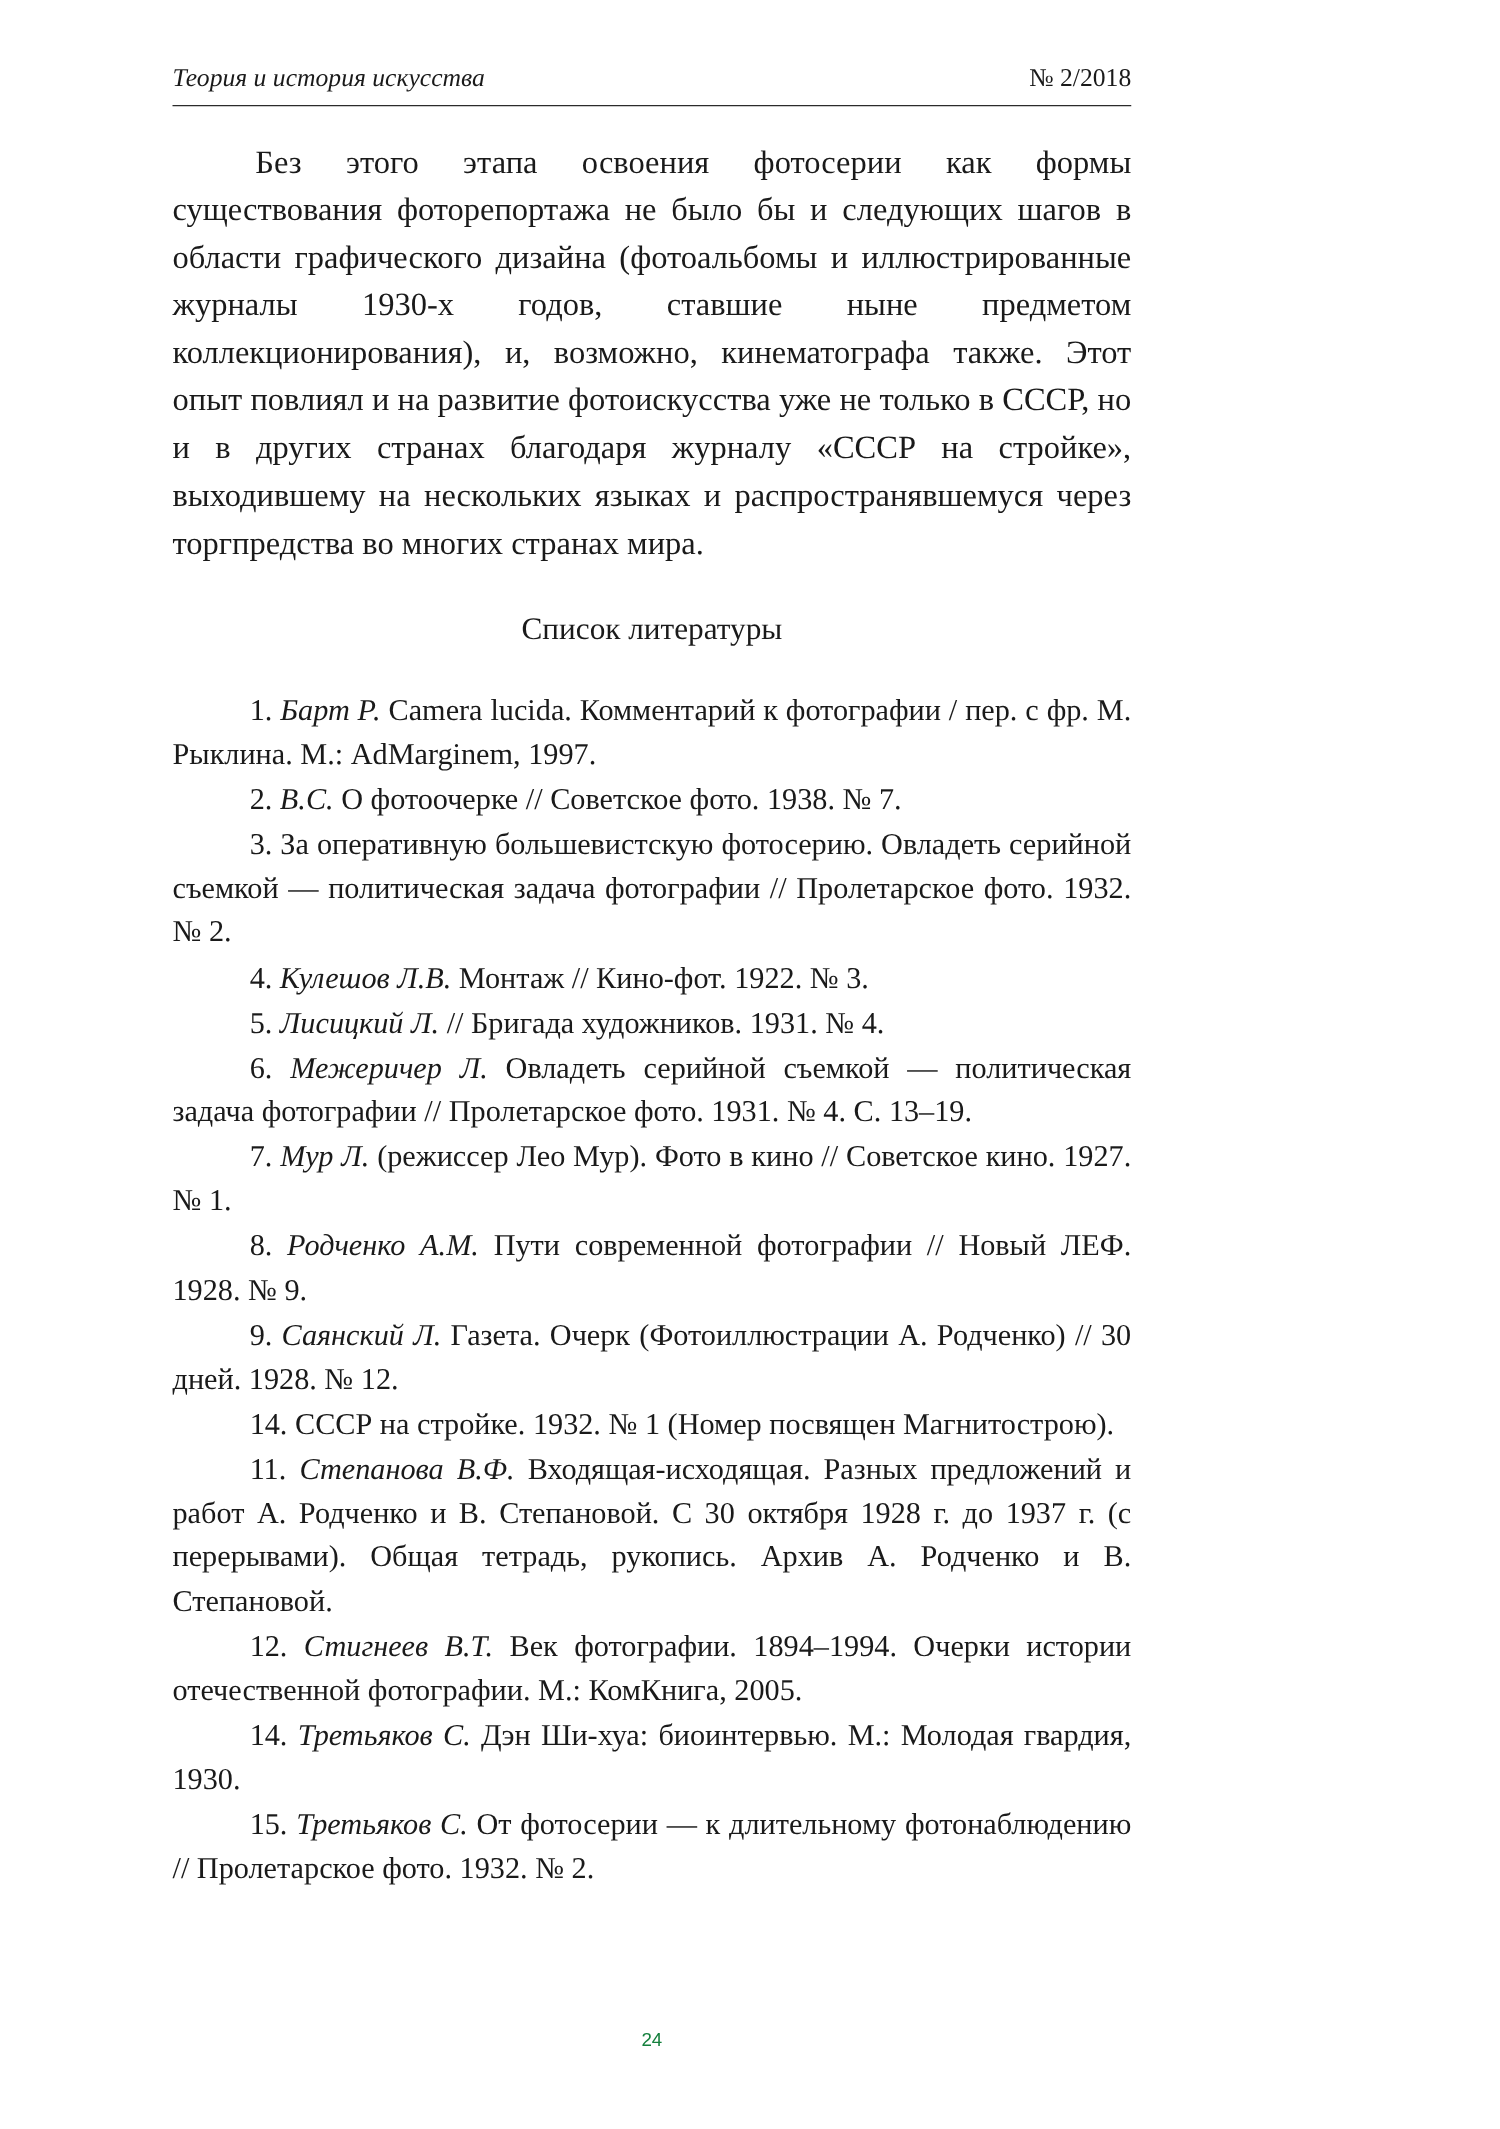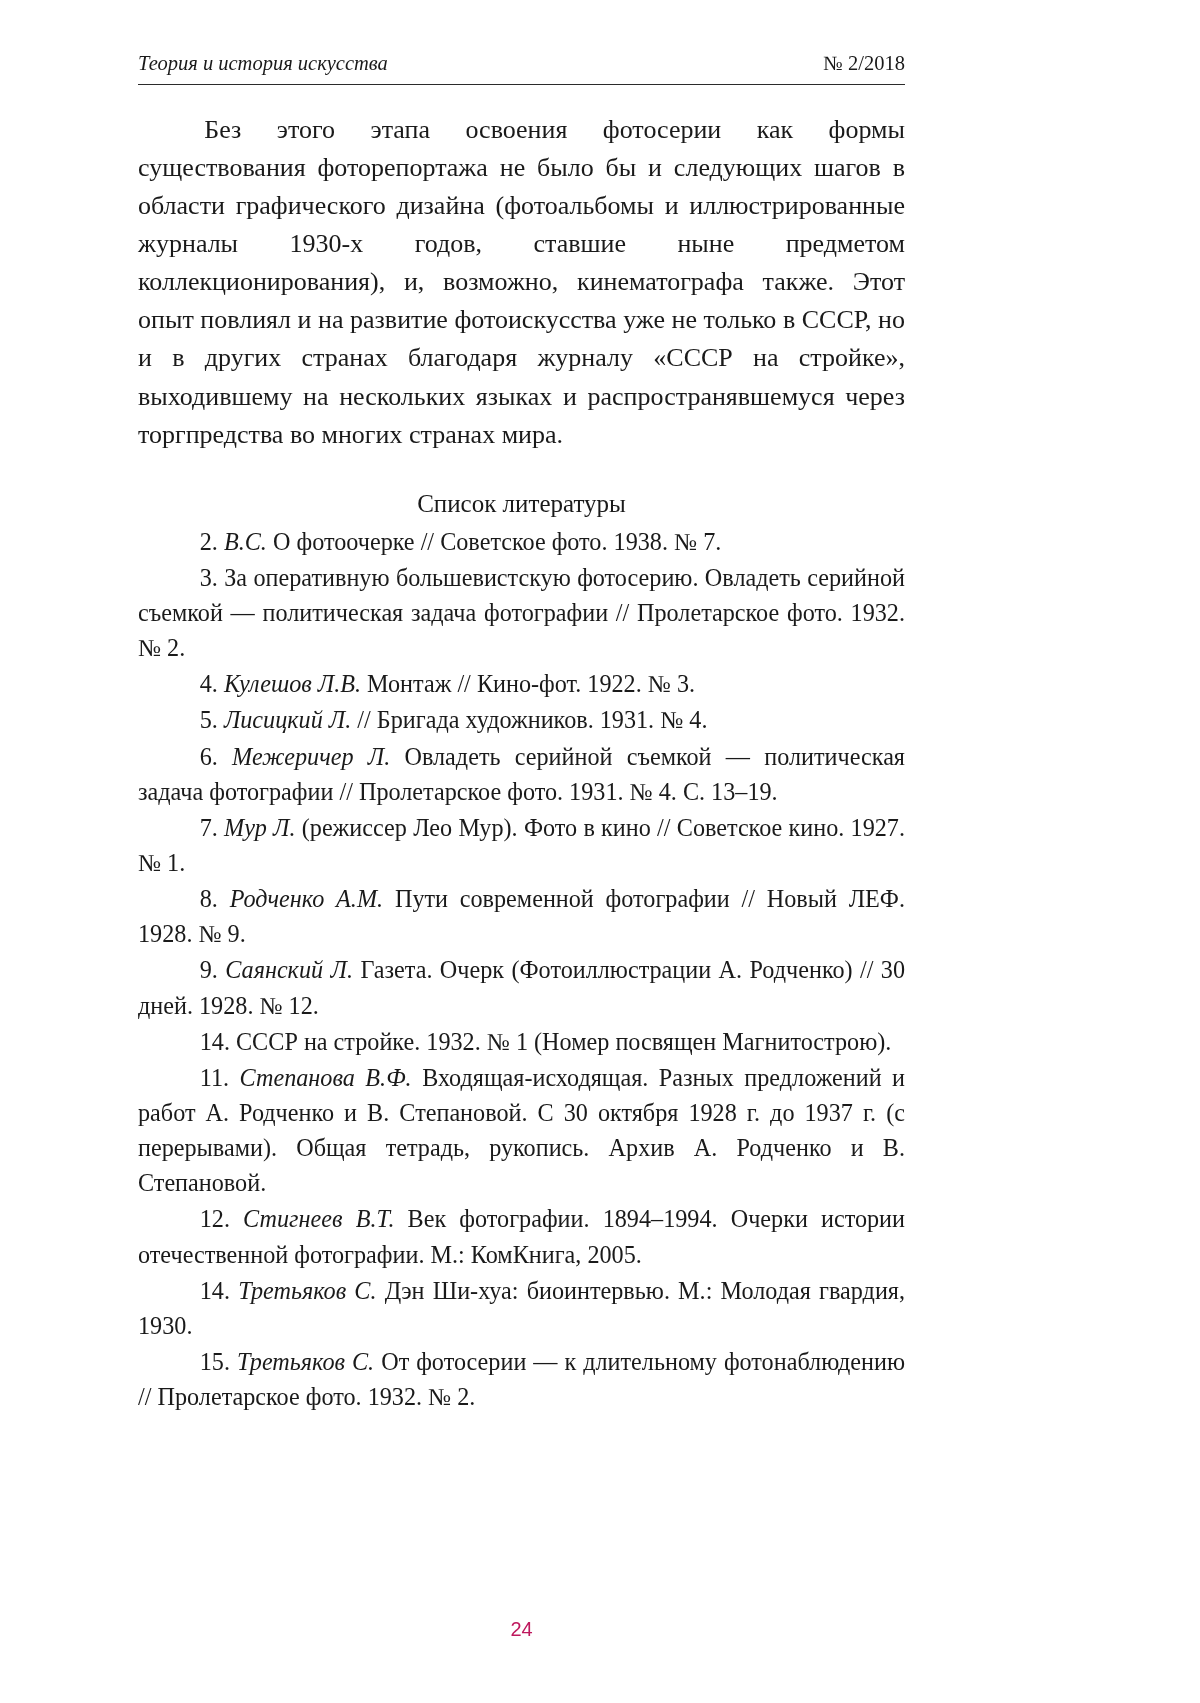--- a/index.html
+++ b/index.html
@@ -41,21 +41,21 @@
     text-align: justify;
     text-justify: inter-word;
     hyphens: manual;
   }
   .body-text p {
     margin: 0;
     text-indent: 2.55em;
   }
   .section-title {
     margin-top: 36px;
-    margin-bottom: 6px;
+    margin-bottom: 33px;
     text-align: center;
     font-size: 25px;
   }
   .ref-list {
     font-size: 24.2px;
     line-height: 1.452;
     text-align: justify;
     text-justify: inter-word;
   }
   .ref-list p {
@@ -64,42 +64,43 @@
   }
   .ref-list i {
     font-style: italic;
   }
   .pagenum {
     position: absolute;
     left: 0;
     right: 0;
     bottom: 62px;
     text-align: center;
-    font-size: 20px;
+    font-size: 15px;
     font-family: "Liberation Sans", sans-serif;
-    color: #be185d;
+    color: #15803d;
   }
 </style>
 </head>
 <body>
 
 <div class="page">
 
   <div class="runhead">
     <span class="left">Теория и история искусства</span>
     <span class="right">№ 2/2018</span>
   </div>
 
   <div class="body-text">
     <p>Без этого этапа освоения фотосерии как формы существования фоторепортажа не было бы и следующих шагов в области графического дизайна (фотоальбомы и иллюстрированные журналы 1930-х годов, ставшие ныне предметом коллекционирования), и, возможно, кинематографа также. Этот опыт повлиял и на развитие фотоискусства уже не только в СССР, но и в других странах благодаря журналу «СССР на стройке», выходившему на нескольких языках и распространявшемуся через торгпредства во многих странах мира.</p>
   </div>
 
   <div class="section-title">Список литературы</div>
 
   <div class="ref-list" id="ref-list">
+      <p><span>1.</span> <i>Барт Р.</i><span> Camera lucida. Комментарий к фотографии / пер. с фр. М. Рыклина. М.: AdMarginem, 1997.</span></p>
       <p><span>2.</span> <i>В.С.</i><span> О фотоочерке // Советское фото. 1938. № 7.</span></p>
       <p><span>3.</span> <span>За оперативную большевистскую фотосерию. Овладеть серийной съемкой — политическая задача фотографии // Пролетарское фото. 1932. № 2.</span></p>
       <p><span>4.</span> <i>Кулешов Л.В.</i><span> Монтаж // Кино-фот. 1922. № 3.</span></p>
       <p><span>5.</span> <i>Лисицкий Л.</i><span> // Бригада художников. 1931. № 4.</span></p>
       <p><span>6.</span> <i>Межеричер Л.</i><span> Овладеть серийной съемкой — политическая задача фотографии // Пролетарское фото. 1931. № 4. С. 13–19.</span></p>
       <p><span>7.</span> <i>Мур Л.</i><span> (режиссер Лео Мур). Фото в кино // Советское кино. 1927. № 1.</span></p>
       <p><span>8.</span> <i>Родченко А.М.</i><span> Пути современной фотографии // Новый ЛЕФ. 1928. № 9.</span></p>
       <p><span>9.</span> <i>Саянский Л.</i><span> Газета. Очерк (Фотоиллюстрации А. Родченко) // 30 дней. 1928. № 12.</span></p>
       <p><span>14.</span> <span>СССР на стройке. 1932. № 1 (Номер посвящен Магнитострою).</span></p>
       <p><span>11.</span> <i>Степанова В.Ф.</i><span> Входящая-исходящая. Разных предложений и работ А. Родченко и В. Степановой. С 30 октября 1928 г. до 1937 г. (с перерывами). Общая тетрадь, рукопись. Архив А. Родченко и В. Степановой.</span></p>

